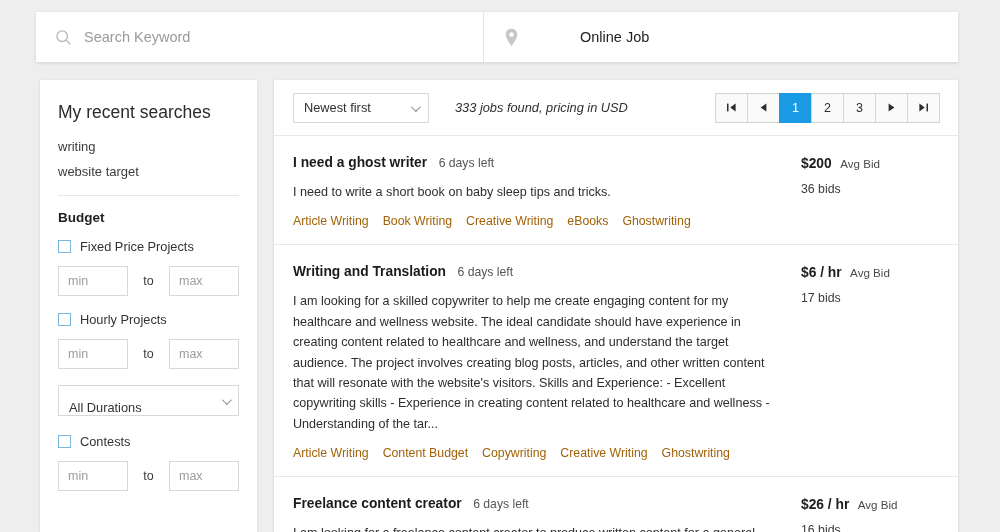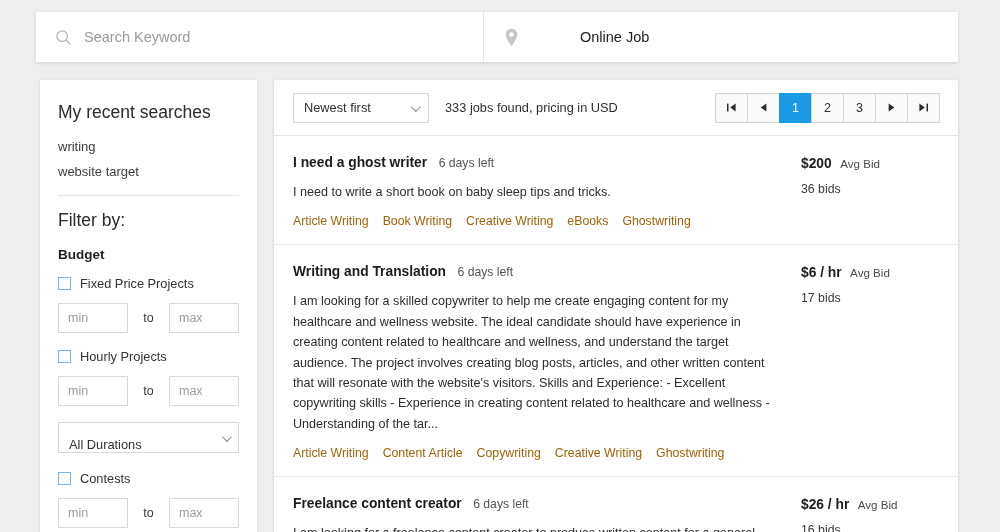--- a/index.html
+++ b/index.html
@@ -93,21 +93,21 @@
   }
   .results-toolbar {
     height: 56px; display: flex; align-items: center;
     padding: 0 18px 0 19px; border-bottom: 1px solid #e8e8e8;
   }
   .sort-select {
     position: relative; width: 136px; height: 30px; border: 1px solid #d8d8d8;
     background: #fff; display: flex; align-items: center; padding: 0 10px;
     font-size: 12.8px; color: #2f2f2f; cursor: pointer;
   }
-  .jobs-count { font-size: 12.8px; color: #2f2f2f; margin-left: 16px; }
+  .jobs-count { font-size: 12.8px; color: #2f2f2f; margin-left: 26px; font-style: italic; }
   .pager { margin-left: auto; display: flex; }
   .pg {
     width: 33px; height: 30px; border: 1px solid #d3d3d3; margin-left: -1px;
     background: #fafafa; color: #2d2d2d; font-size: 12.5px;
     display: flex; align-items: center; justify-content: center; cursor: pointer;
   }
   .pg.active { background: #1a9ae4; border-color: #1a9ae4; color: #fff; }
   .pg svg { display: block; }
 
   .job {
@@ -154,21 +154,20 @@
   </div>
 
   <div class="sidebar">
     <h2 class="side-title">My recent searches</h2>
 
     <div class="recent-item">writing</div>
     <div class="recent-item">website target</div>
 
     <div class="side-divider"></div>
 
-    <h2 class="filter-title">Filter by:</h2>
     <div class="group-label">Budget</div>
 
     <div class="chk-row">
       <span class="chk"></span>
       <span class="chk-label">Fixed Price Projects</span>
     </div>
     <div class="range-row">
       <input class="range-input" type="text" placeholder="min" style="">
       <span class="range-to">to</span>
       <input class="range-input" type="text" placeholder="max" style="">
@@ -267,21 +266,21 @@
 
     <div class="job">
       <div class="job-main">
         <div class="job-head">
           <span class="job-title">Writing and Translation</span>
           <span class="job-time">6 days left</span>
         </div>
         <div class="job-desc">I am looking for a skilled copywriter to help me create engaging content for my healthcare and wellness website. The ideal candidate should have experience in creating content related to healthcare and wellness, and understand the target audience. The project involves creating blog posts, articles, and other written content that will resonate with the website's visitors. Skills and Experience: - Excellent copywriting skills - Experience in creating content related to healthcare and wellness - Understanding of the tar...</div>
         <div class="job-tags">
           <span class="job-tag">Article Writing</span>
-          <span class="job-tag">Content Article</span>
+          <span class="job-tag">Content Budget</span>
           <span class="job-tag">Copywriting</span>
           <span class="job-tag">Creative Writing</span>
           <span class="job-tag">Ghostwriting</span>
         </div>
       </div>
       <div class="job-side">
         <div>
           <span class="price">$6 / hr</span>
           <span class="price-unit">Avg Bid</span>
         </div>

